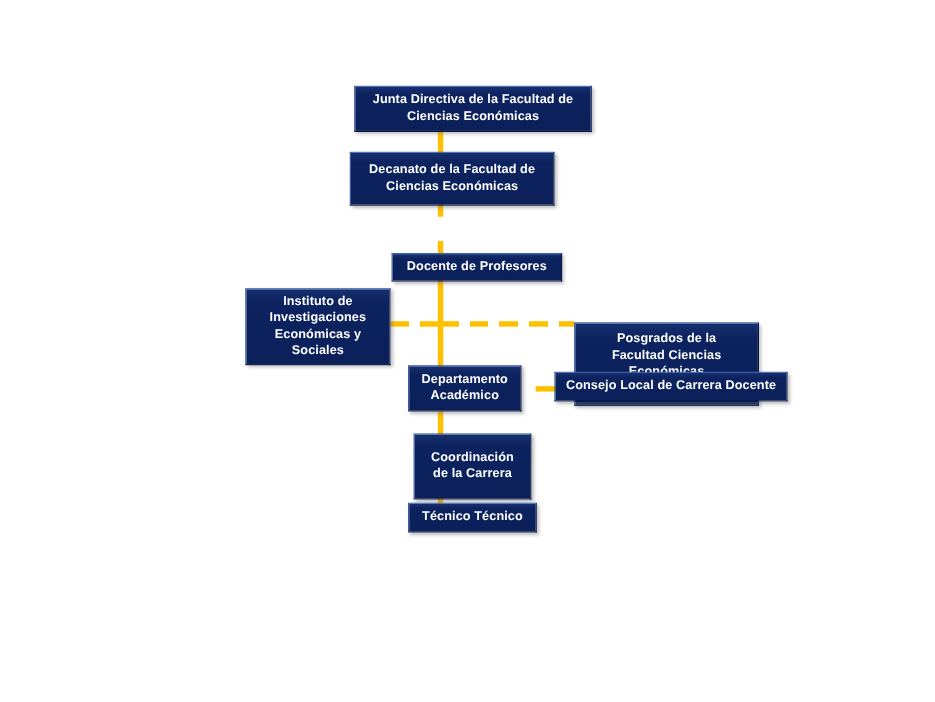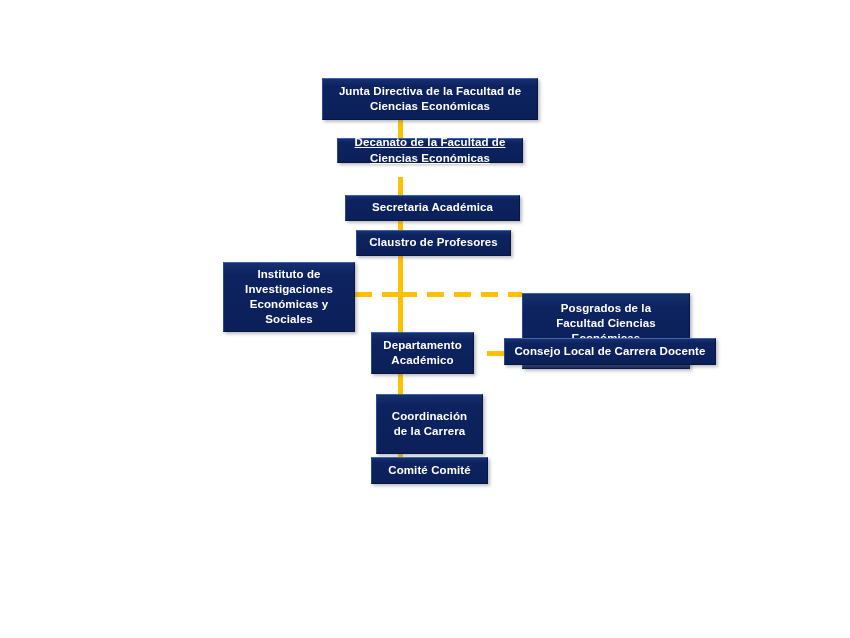--- a/index.html
+++ b/index.html
@@ -86,31 +86,28 @@
   <div class="conn conn-dashed-left" style="left:355px; top:292px; width:46px;"></div>
   <div class="conn conn-dashed-right" style="left:400px; top:292px; width:122px;"></div>
 
   <div class="conn conn-h" style="left:487px; top:351px; width:20px;"></div>
 
   <div class="node" style="left:322px; top:78px; width:216px; height:42px;">
     <span class="node-text">Junta Directiva de la Facultad  de
 Ciencias Económicas</span>
   </div>
 
-  <div class="node" style="left:337px; top:138px; width:186px; height:25px;text-decoration:underline;">
+  <div class="node" style="left:318px; top:138px; width:186px; height:49px;">
     <span class="node-text">Decanato de la Facultad de
 Ciencias Económicas</span>
   </div>
 
-  <div class="node" style="left:345px; top:195px; width:175px; height:26px;">
-    <span class="node-text">Secretaria Académica</span>
-  </div>
 
   <div class="node" style="left:356px; top:230px; width:155px; height:26px;">
-    <span class="node-text">Claustro de Profesores</span>
+    <span class="node-text">Docente de Profesores</span>
   </div>
 
   <div class="node" style="left:223px; top:262px; width:132px; height:70px;">
     <span class="node-text">Instituto de
 Investigaciones
 Económicas  y
 Sociales</span>
   </div>
 
   <div class="node" style="left:522px; top:253px; width:168px; height:76px;margin-top:40px;">
@@ -128,16 +125,16 @@
   <div class="node" style="left:504px; top:338px; width:212px; height:27px;">
     <span class="node-text">Consejo Local de Carrera Docente</span>
   </div>
 
   <div class="node" style="left:376px; top:394px; width:107px; height:60px;">
     <span class="node-text">Coordinación
 de la Carrera</span>
   </div>
 
   <div class="node" style="left:371px; top:457px; width:117px; height:27px;">
-    <span class="node-text">Comité Comité</span>
+    <span class="node-text">Técnico Técnico</span>
   </div>
 
 </div>
 
 </body></html>

